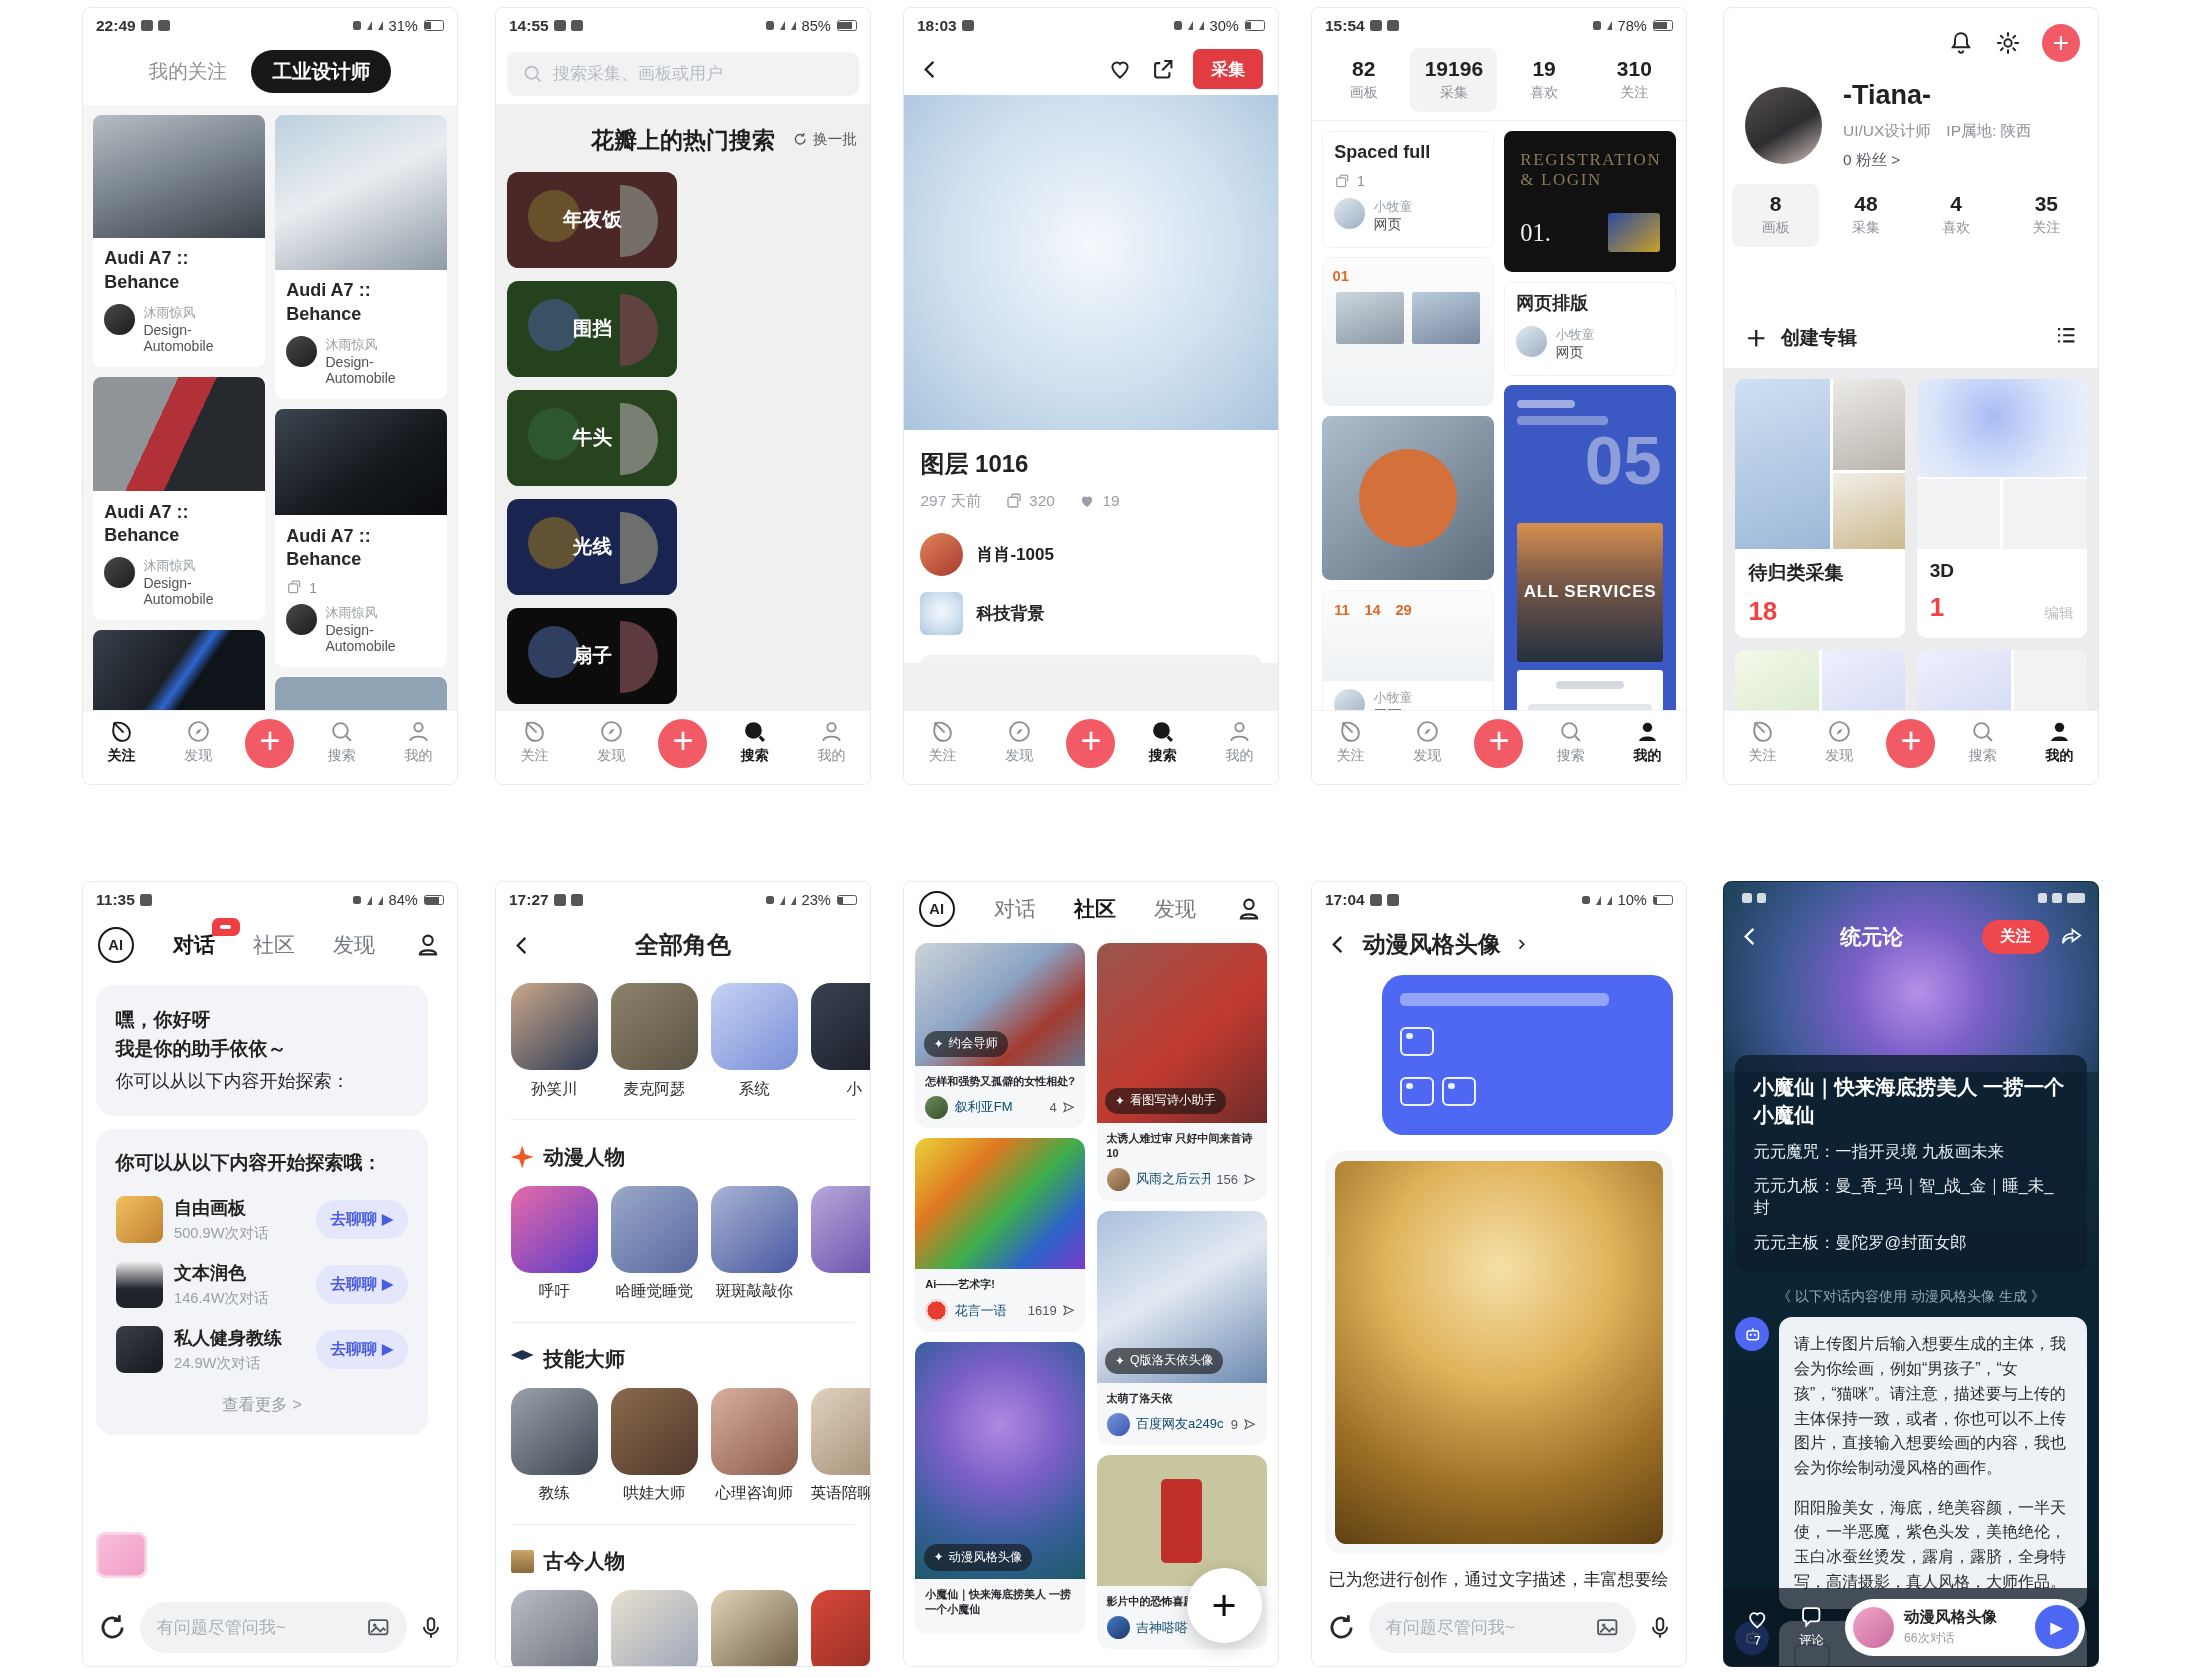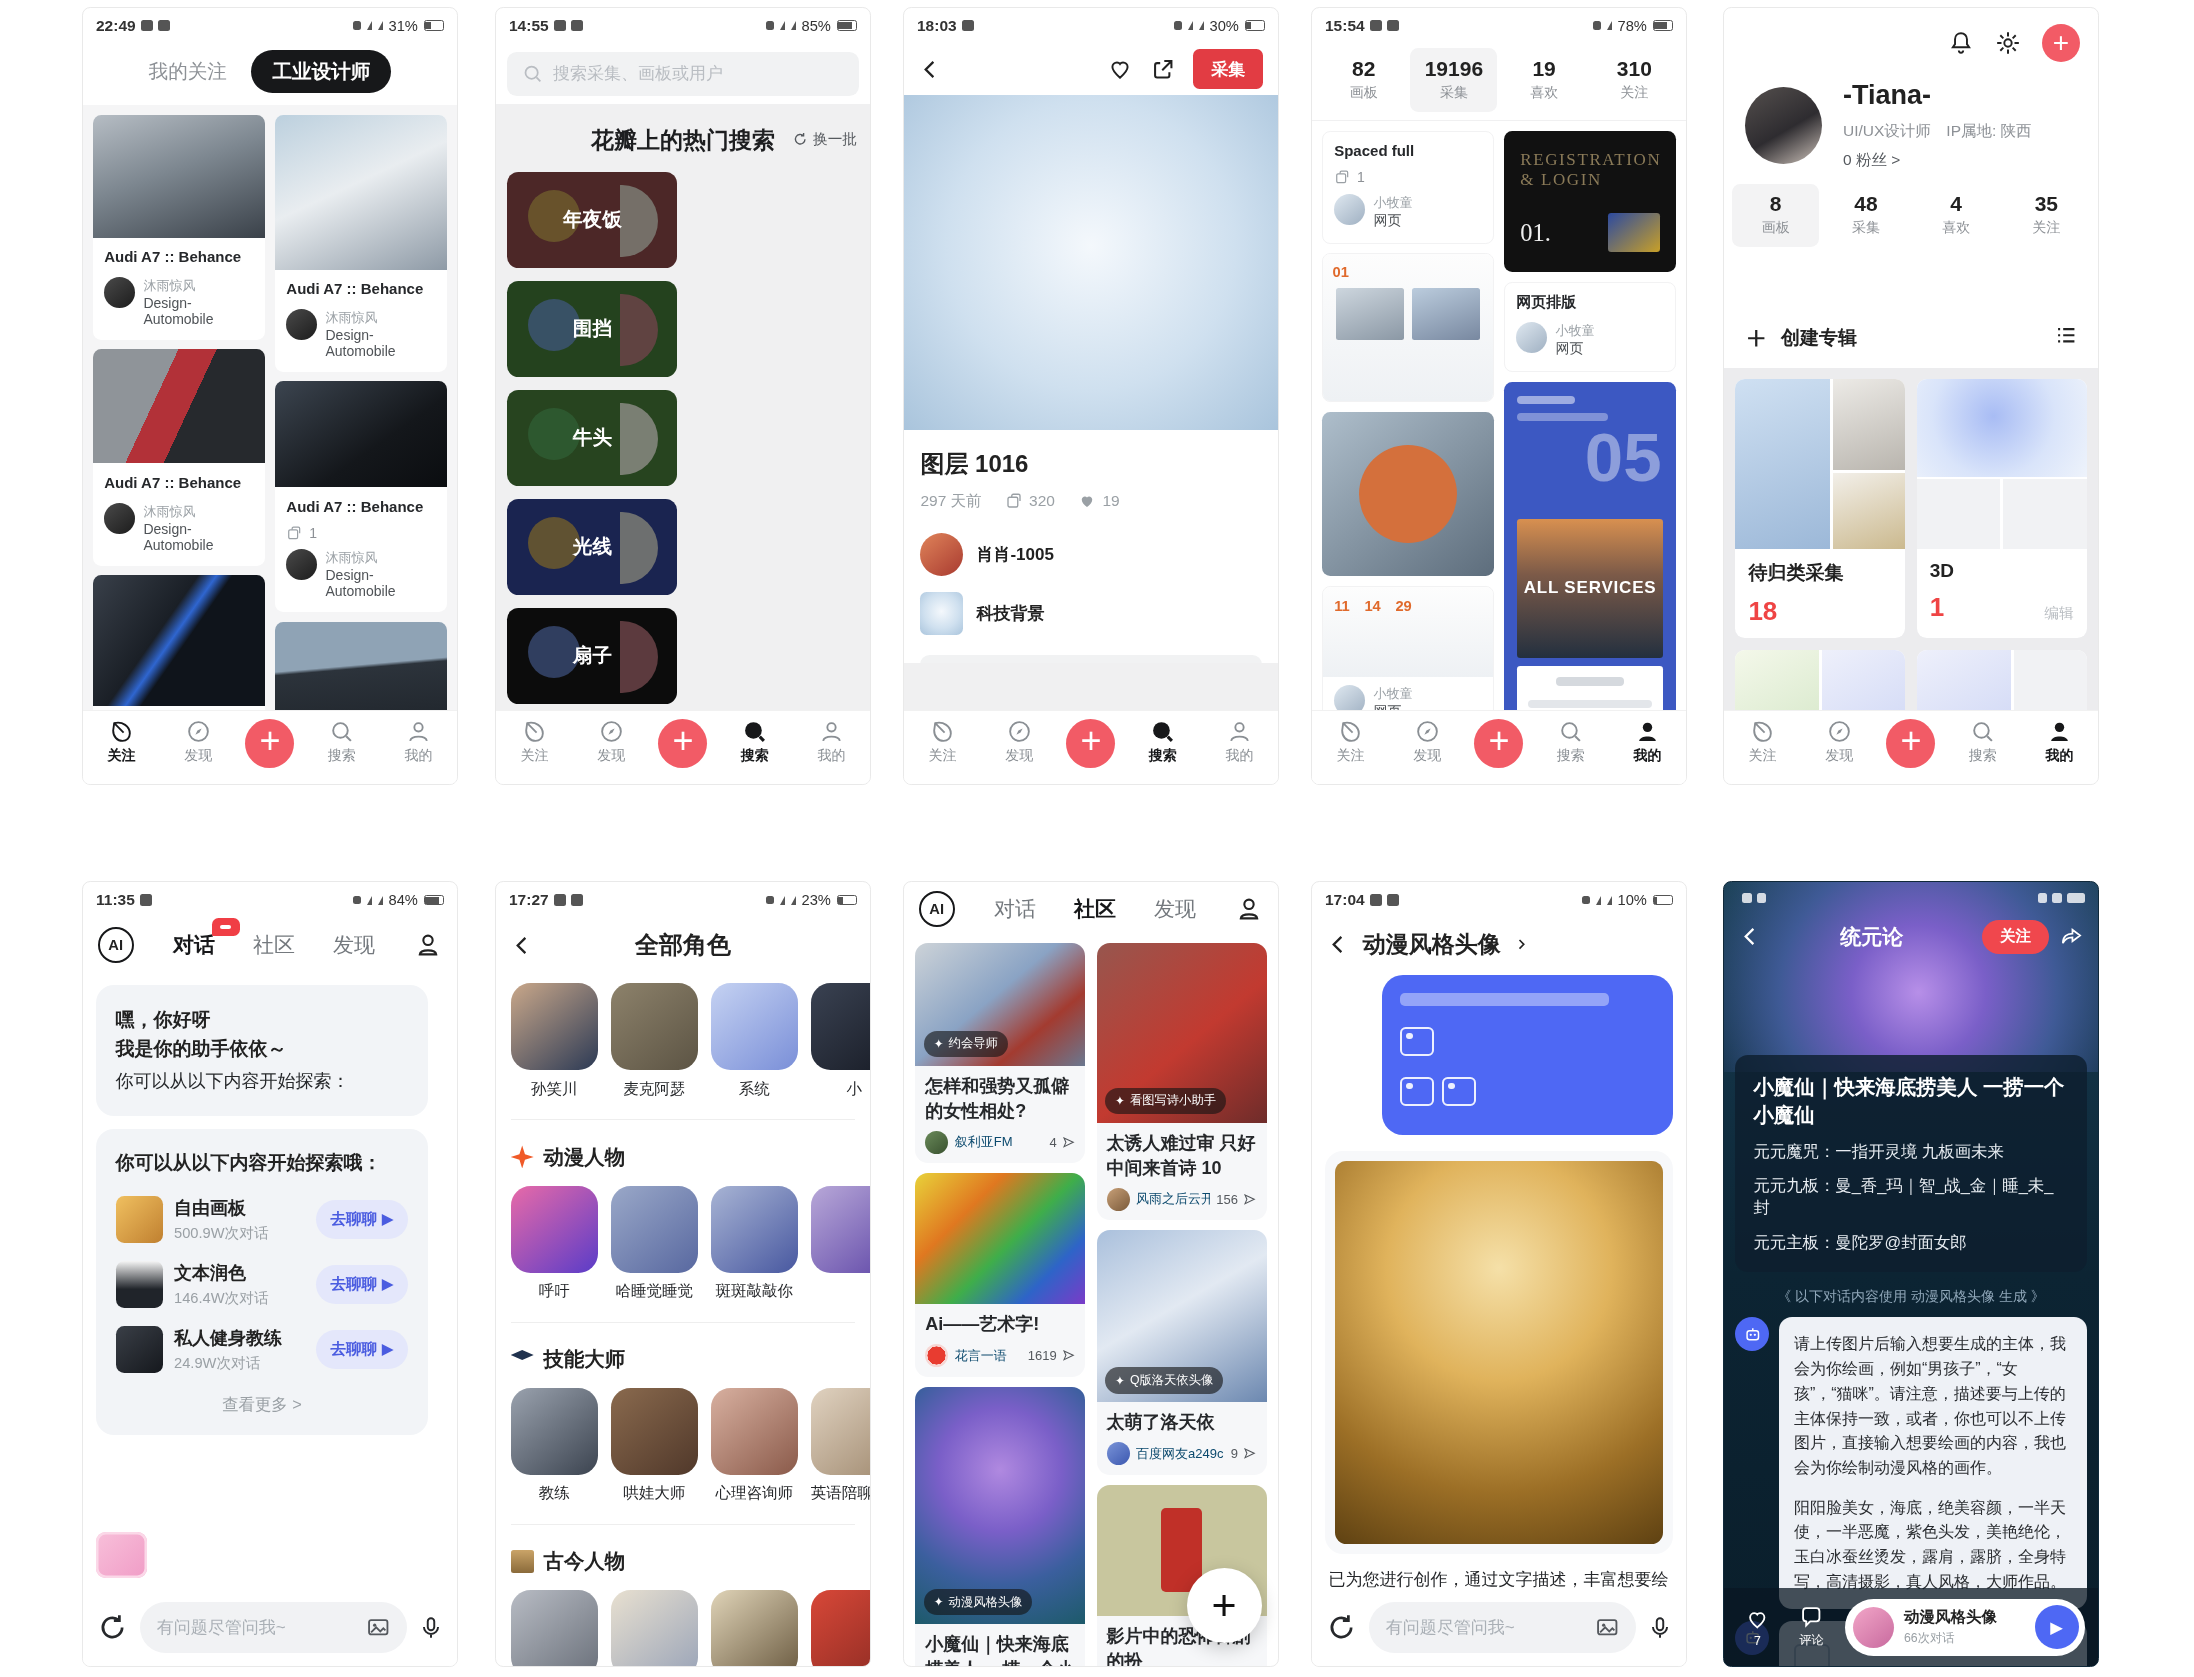--- a/index.html
+++ b/index.html
@@ -20,21 +20,21 @@
 .hbbar{position:absolute;left:0;right:0;bottom:0;height:74px;background:#fff;border-top:0.8px solid #f1f1f1;display:flex;align-items:flex-start;justify-content:space-around;padding-top:8.2px;z-index:9}
 .hbt{display:flex;flex-direction:column;align-items:center;gap:3.3px;color:#8a8f94;font-size:14px;width:59px}
 .hbt svg{width:25px;height:25px}
 .hbt.on{color:#17181a;font-weight:700}
 .fab{width:49px;height:49px;border-radius:50%;background:#f25b66;display:flex;align-items:center;justify-content:center;margin-top:0}
 .fab span{color:#fff;font-size:36px;line-height:1;margin-top:-4.1px}
 
 .mas{display:flex;gap:9.8px;padding:9.8px;background:#f5f5f6}
 .mcol{flex:1;display:flex;flex-direction:column;gap:9.8px;min-width:0}
 .c{background:#fff;border-radius:8.2px;overflow:hidden}
-.ct{font-size:15px;font-weight:700;color:#26282b;padding:9.8px 11.4px 1.6px;line-height:1.3}
+.ct{font-size:18px;font-weight:700;color:#26282b;padding:9.8px 11.4px 1.6px;line-height:1.3}
 .cmeta{display:flex;align-items:center;gap:6.5px;padding:6.5px 11.4px 0;color:#8d9196;font-size:14px}
 .cau{display:flex;align-items:flex-start;gap:8.2px;padding:8.2px 11.4px 13px}
 .cav{width:31px;height:31px;border-radius:50%;flex:none}
 .nm{font-size:13px;color:#9aa0a5}
 .sb2{font-size:14px;color:#4f5357;margin-top:2.5px}
 
 .p1tabs{display:flex;align-items:center;justify-content:center;gap:24.5px;padding:6.5px 0 11.4px}
 .p1t{font-size:19.6px;color:#8d9196}
 .p1pill{background:#17181a;color:#fff;font-size:19.6px;font-weight:700;padding:8.2px 21px;border-radius:817px}
 
@@ -134,21 +134,21 @@
 .p7img{width:87px;height:87px;border-radius:19.6px}
 .p7n{font-size:15.5px;color:#26282b;margin-top:8.2px;white-space:nowrap;overflow:hidden}
 .div7{height:0.8px;background:#eee;margin:16.4px 14.7px}
 .sec7{display:flex;align-items:center;gap:9.8px;font-size:20.4px;font-weight:700;padding:6.5px 14.7px 3.3px}
 .sic{width:23px;height:23px;flex:none}
 
 .mas8{display:flex;gap:11.4px;padding:6.5px 11.4px}
 .c8{background:#f6f7f9;border-radius:13px;overflow:hidden}
 .im8{position:relative}
 .badge8{position:absolute;left:8.2px;bottom:8.2px;background:rgba(20,20,20,.62);color:#fff;border-radius:817px;padding:4.9px 9.8px;font-size:12.3px;display:flex;gap:4.9px;align-items:center;white-space:nowrap;max-width:152px;overflow:hidden}
-.t8{font-size:18px;font-weight:700;color:#26282b;padding:8.2px 9.8px 0;line-height:1.4}
+.t8{font-size:11px;font-weight:700;color:#26282b;padding:8.2px 9.8px 0;line-height:1.4}
 .u8{display:flex;align-items:center;gap:6.5px;padding:6.5px 9.8px 9.8px}
 .uav8{width:23px;height:23px;border-radius:50%;flex:none}
 .un8{font-size:13px;color:#0c4a6e;flex:1;white-space:nowrap;overflow:hidden}
 .cnt8{font-size:13px;color:#55595e;display:flex;gap:4.1px;align-items:center;flex:none}
 .fab8{position:absolute;right:16.4px;bottom:23px;width:75px;height:75px;border-radius:50%;background:#fff;box-shadow:0 4.9px 19.6px rgba(0,0,0,.2);display:flex;align-items:center;justify-content:center;font-size:43px;color:#111;z-index:8}
 
 .hdr9{display:flex;align-items:center;gap:13px;padding:8.2px 14.7px;height:52px}
 .t9{font-size:23px;font-weight:700}
 .bub9{margin:4.9px 13px 0 70px;background:#4e68f4;border-radius:21px;padding:18px;height:160px;position:relative}
 .rl{height:13px;border-radius:4.9px;background:rgba(255,255,255,.4);width:82%;margin-bottom:21px}

